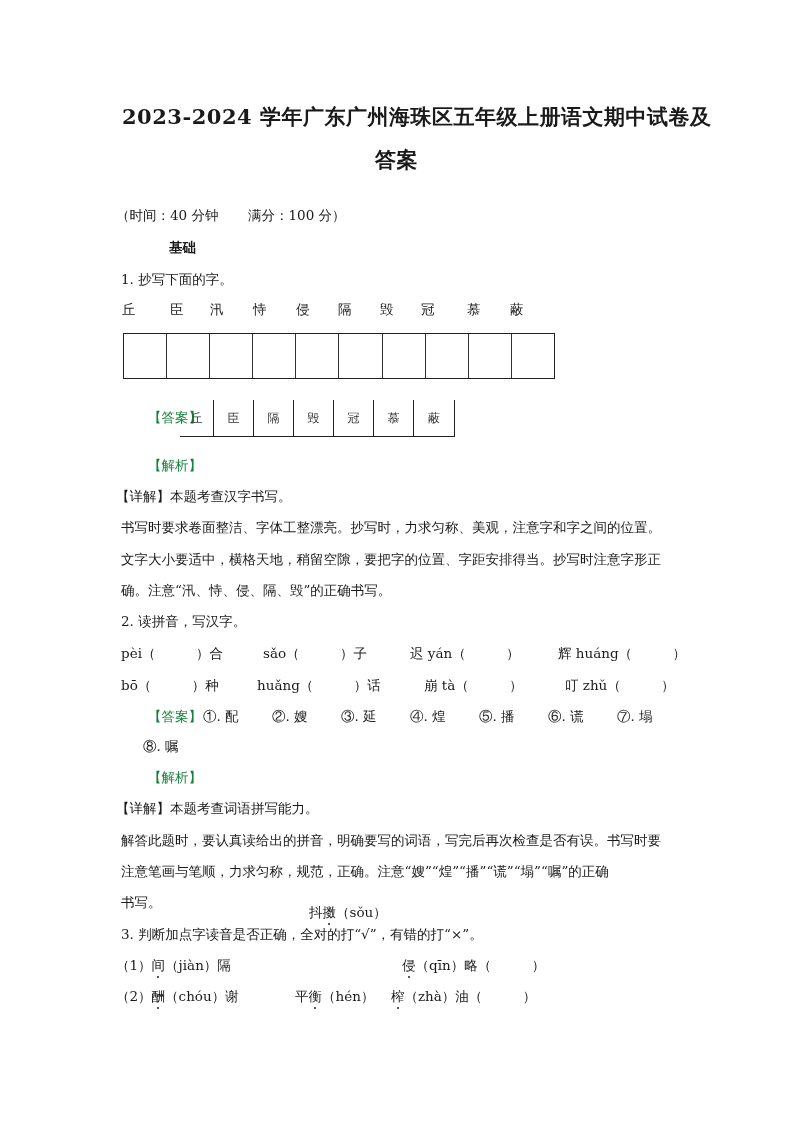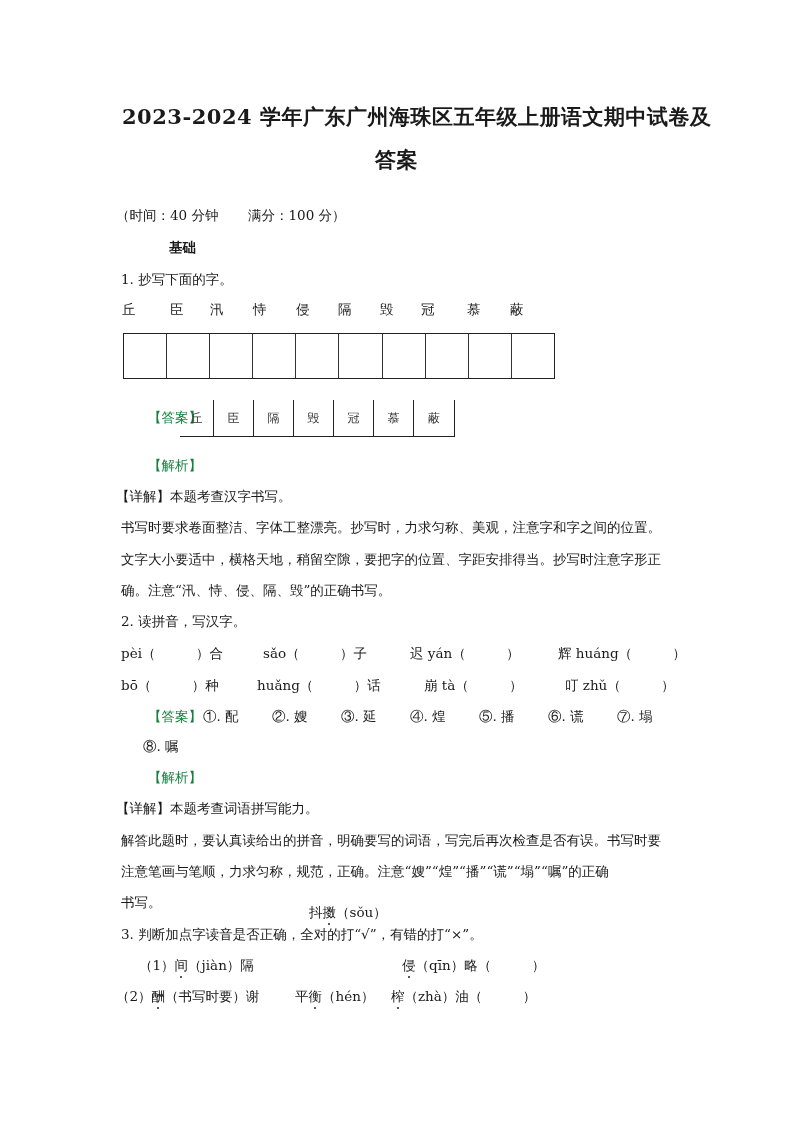--- a/index.html
+++ b/index.html
@@ -102,31 +102,31 @@
 <div class="abs txt label" style="left:116px;top:769px;">【解析】</div>
 <div class="abs txt" style="left:116px;top:800px;">
   <span>【详解】</span><span>本题考查词语拼写能力。</span>
 </div>
 <div class="abs txt" style="left:121px;top:832px;">解答此题时，要认真读给出的拼音，明确要写的词语，写完后再次检查是否有误。书写时要</div>
 <div class="abs txt" style="left:121px;top:863px;">注意笔画与笔顺，力求匀称，规范，正确。注意“嫂”“煌”“播”“谎”“塌”“嘱”的正确</div>
 <div class="abs txt" style="left:121px;top:894px;">书写。</div>
 
 <div class="abs txt" style="left:121px;top:926px;">3. 判断加点字读音是否正确，全对的打“√”，有错的打“×”。</div>
 
-<div class="abs txt" style="left:116px;top:957px;margin-left:23px;">
+<div class="abs txt" style="left:116px;top:957px;">
   <span>（1）</span><span class="dot">间</span><span>（jiàn）隔</span>
 </div>
 <div class="abs txt" style="left:309px;top:904px;">
   <span>抖</span><span class="dot">擞</span><span>（sǒu）</span>
 </div>
 <div class="abs txt" style="left:402px;top:957px;">
   <span class="dot">侵</span><span>（qīn）略（　　　）</span>
 </div>
 
 <div class="abs txt" style="left:116px;top:988px;">
-  <span>（2）</span><span class="dot">酬</span><span>（书写时要）谢</span>
+  <span>（2）</span><span class="dot">酬</span><span>（chóu）谢</span>
 </div>
 <div class="abs txt" style="left:295px;top:988px;">
   <span>平</span><span class="dot">衡</span><span>（hén）</span>
 </div>
 <div class="abs txt" style="left:391px;top:988px;">
   <span class="dot">榨</span><span>（zhà）油（　　　）</span>
 </div>
 
 </body></html>

